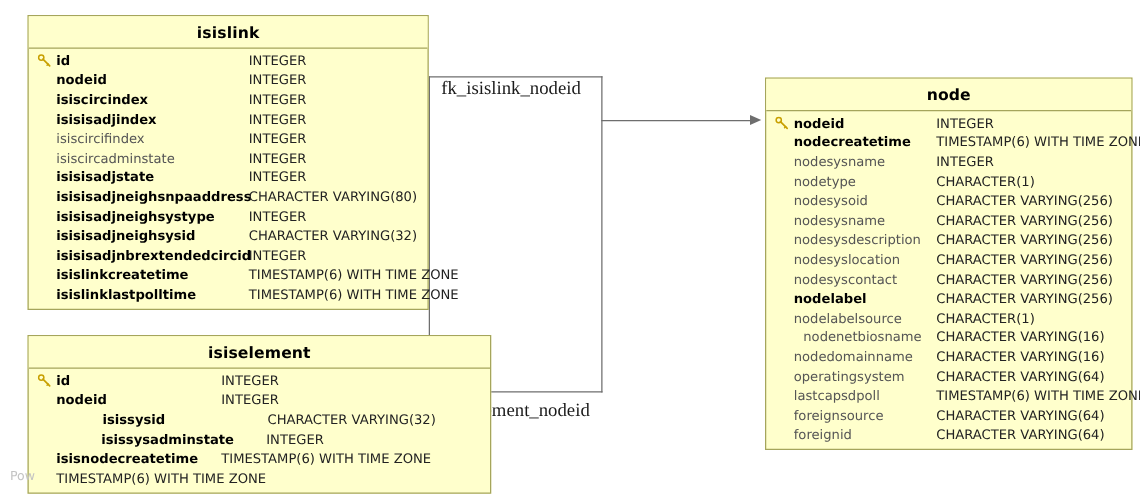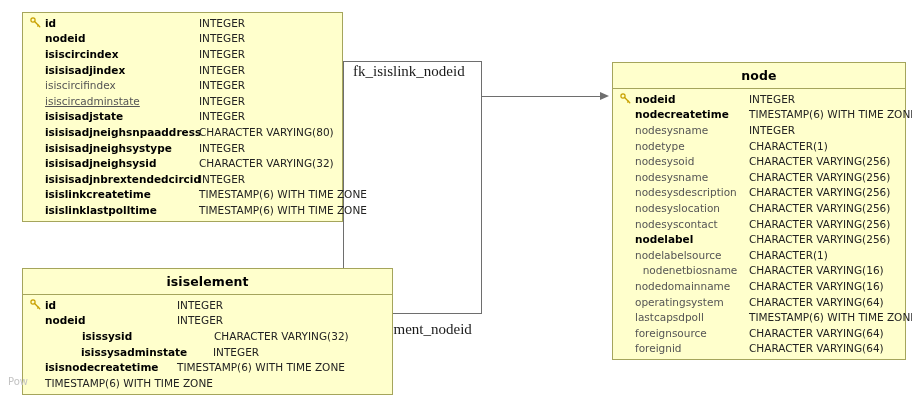--- a/index.html
+++ b/index.html
@@ -114,20 +114,21 @@
     <span class="conn-label" style="left:353px; top:63px;">fk_isislink_nodeid</span>
   </div>
 
   <div>
 
     <div class="conn-line conn-h" style="left:330px; top:313px; width:152px;"></div>
     <span class="conn-label" style="left:336px; top:321px;">fk_isiselement_nodeid</span>
   </div>
 
   <div class="entity" style="left:22px; top:12px; width:321px;">
+    <div class="entity-title">isislink</div>
     <div class="entity-body">
       <div class="row notnull">
         <span class="keycell">
           <svg class="keyicon" width="12" height="12" viewBox="0 0 16 16">
             <circle cx="4" cy="4" r="2.8" fill="none" stroke="#c8a000" stroke-width="1.6"></circle>
             <path d="M5.8 5.8 L13 13" stroke="#c8a000" stroke-width="1.8" stroke-linecap="round"></path>
             <path d="M10.2 12.2 L11.4 11" stroke="#c8a000" stroke-width="1.6" stroke-linecap="round"></path>
           </svg>
         </span>
         <span class="colname" style="width:150px;">id</span>
@@ -148,21 +149,21 @@
         <span class="colname" style="width:150px;">isisisadjindex</span>
         <span class="coltype">INTEGER</span>
       </div>
       <div class="row nullable">
         <span class="keycell"></span>
         <span class="colname" style="width:150px;">isiscircifindex</span>
         <span class="coltype">INTEGER</span>
       </div>
       <div class="row nullable">
         <span class="keycell"></span>
-        <span class="colname" style="width:150px;text-decoration:underline;">isiscircadminstate</span>
+        <span class="colname" style="width:150px;">isiscircadminstate</span>
         <span class="coltype">INTEGER</span>
       </div>
       <div class="row notnull">
         <span class="keycell"></span>
         <span class="colname" style="width:150px;">isisisadjstate</span>
         <span class="coltype">INTEGER</span>
       </div>
       <div class="row notnull">
         <span class="keycell"></span>
         <span class="colname" style="width:150px;">isisisadjneighsnpaaddress</span>

